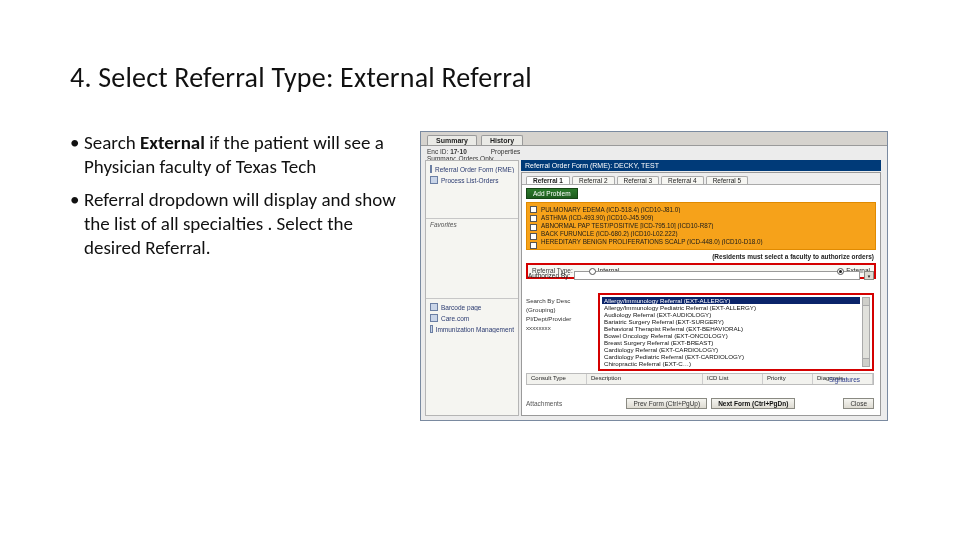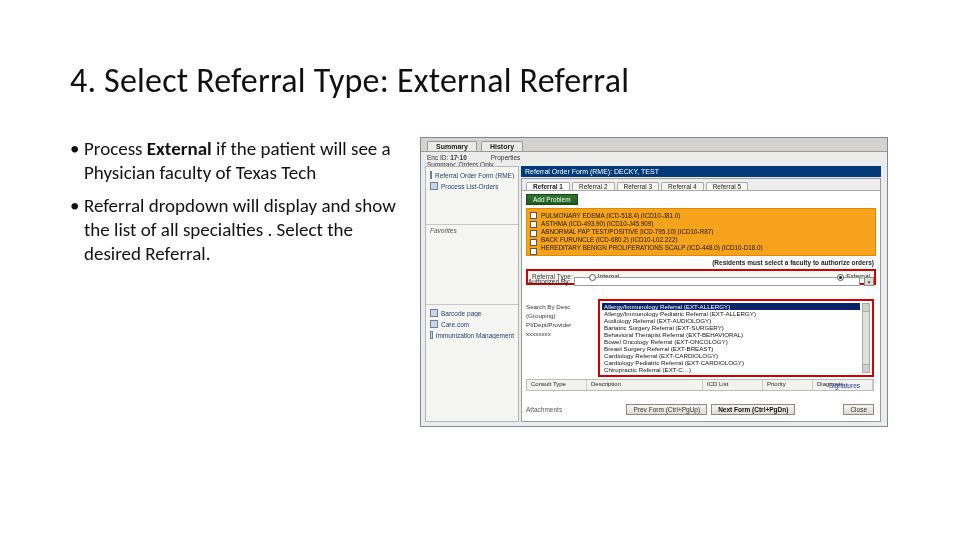--- a/index.html
+++ b/index.html
@@ -9,21 +9,21 @@
     height: 540px;
     font-family: Calibri, "Segoe UI", Arial, sans-serif;
     background: #fff;
     color: #111;
     position: relative;
   }
   .slide {
     padding: 60px 70px 20px 70px;
   }
   .title {
-    font-size: 34px;
+    font-size: 28px;
     font-weight: 400;
     margin: 0 0 36px 0;
     letter-spacing: 0.2px;
   }
   .row { display: flex; align-items: flex-start; gap: 20px; }
   .bullets {
     width: 330px;
     font-size: 19px;
     line-height: 1.28;
   }
@@ -142,21 +142,21 @@
 <body>
 
 <div class="slide">
   <h1 class="title">4. Select Referral Type: External Referral</h1>
 
   <div class="row">
     <div class="bullets">
       <div class="li">
         <span class="dot">•</span>
         <span>
-          <span>Process </span><span class="bold">External</span><span> if the patient will see a Physician faculty of Texas Tech</span>
+          <span>Search </span><span class="bold">External</span><span> if the patient will see a Physician faculty of Texas Tech</span>
         </span>
       </div>
       <div class="li">
         <span class="dot">•</span>
         <span>Referral dropdown will display and show the list of all specialties . Select the desired Referral.</span>
       </div>
     </div>
 
     <div class="shot">
       <div class="tabbar-top">

